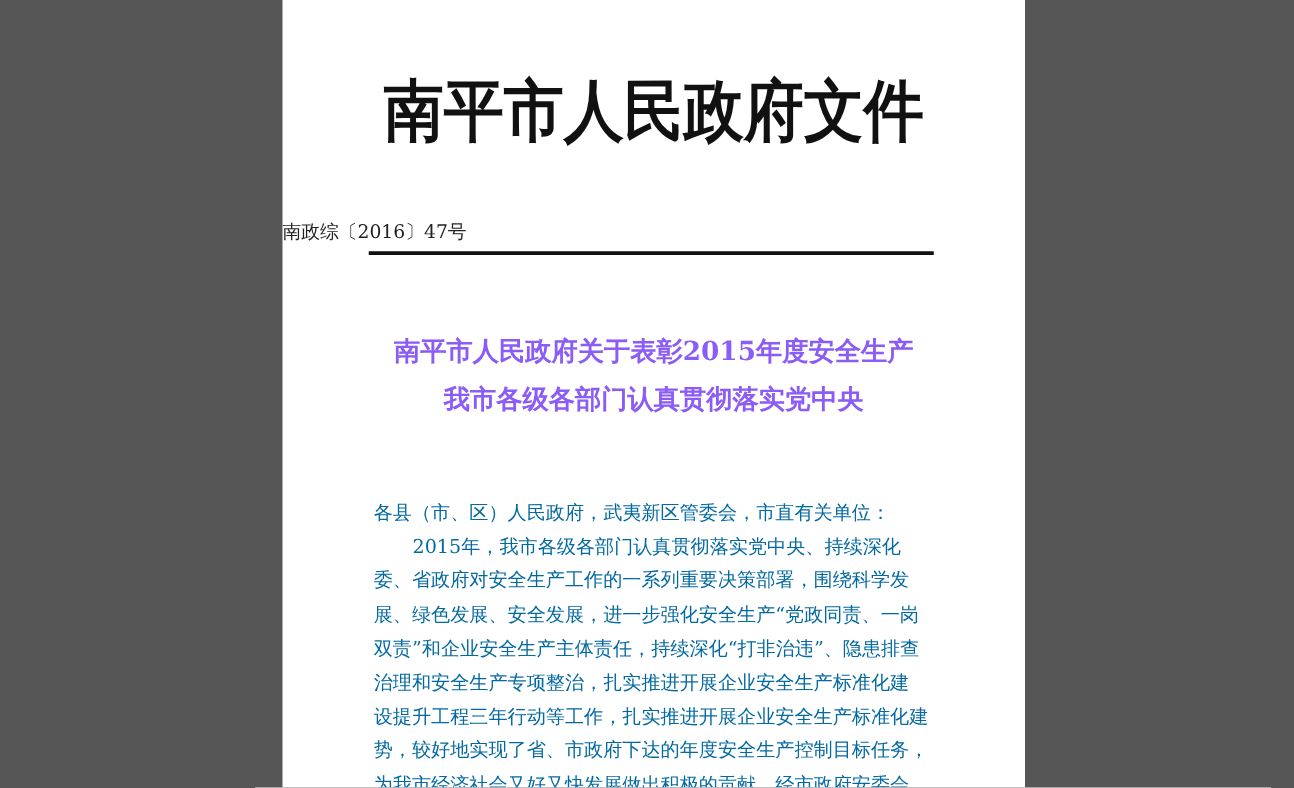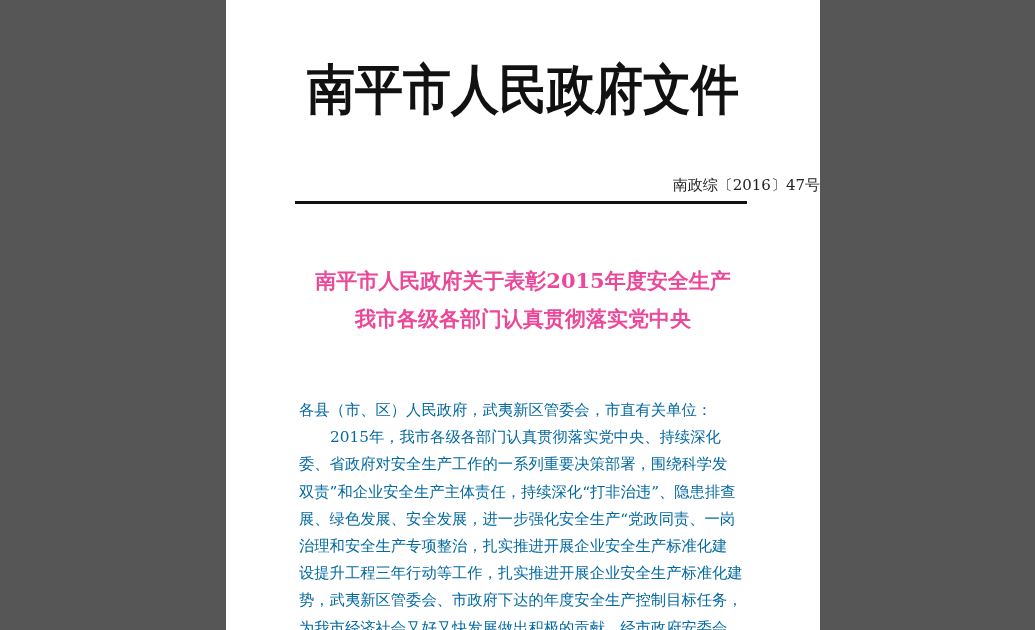--- a/index.html
+++ b/index.html
@@ -21,35 +21,35 @@
     font-weight: bold;
     font-size: 48px;
     letter-spacing: 0px;
     color: #111;
     transform: scaleY(1.12);
     transform-origin: top center;
     line-height: 56px;
   }
   .doc-number {
     position: absolute; left: 0; width: 594px; top: 176px;
-    text-align: right;
+    text-align: left;
     font-size: 15px;
     color: #222;
   }
   .red-rule {
     position: absolute; left: 69px; width: 452px; top: 201px; height: 3px;
     background: #111;
   }
   .title {
     position: absolute; left: 0; width: 594px; top: 262px;
     text-align: center;
     font-weight: bold;
     font-size: 21px;
     line-height: 38px;
-    color: #ec4899;
+    color: #8b5cf6;
   }
   .title div { white-space: nowrap; }
   .body-text {
     position: absolute; left: 73px; width: 450px; top: 358px;
     font-size: 15.3px;
     line-height: 27.2px;
     color: #0369a1;
     margin-top: 39px;
   }
   .body-text p { margin: 0; white-space: nowrap; }
@@ -63,20 +63,20 @@
   <div class="doc-number">南政综〔2016〕47号</div>
   <div class="red-rule"></div>
   <div class="title">
     <div>南平市人民政府关于表彰2015年度安全生产</div>
     <div>我市各级各部门认真贯彻落实党中央</div>
   </div>
   <div class="body-text">
     <p>各县（市、区）人民政府，武夷新区管委会，市直有关单位：</p>
     <p class="indent">2015年，我市各级各部门认真贯彻落实党中央、持续深化</p>
     <p>委、省政府对安全生产工作的一系列重要决策部署，围绕科学发</p>
+    <p>展、绿色发展、安全发展，进一步强化安全生产“党政同责、一岗</p>
     <p>双责”和企业安全生产主体责任，持续深化“打非治违”、隐患排查</p>
-    <p>展、绿色发展、安全发展，进一步强化安全生产“党政同责、一岗</p>
     <p>治理和安全生产专项整治，扎实推进开展企业安全生产标准化建</p>
     <p>设提升工程三年行动等工作，扎实推进开展企业安全生产标准化建</p>
-    <p>势，武夷新区管委会、市政府下达的年度安全生产控制目标任务，</p>
+    <p>势，较好地实现了省、市政府下达的年度安全生产控制目标任务，</p>
     <p>为我市经济社会又好又快发展做出积极的贡献。经市政府安委会</p>
   </div>
 </div>
 
 </body></html>

